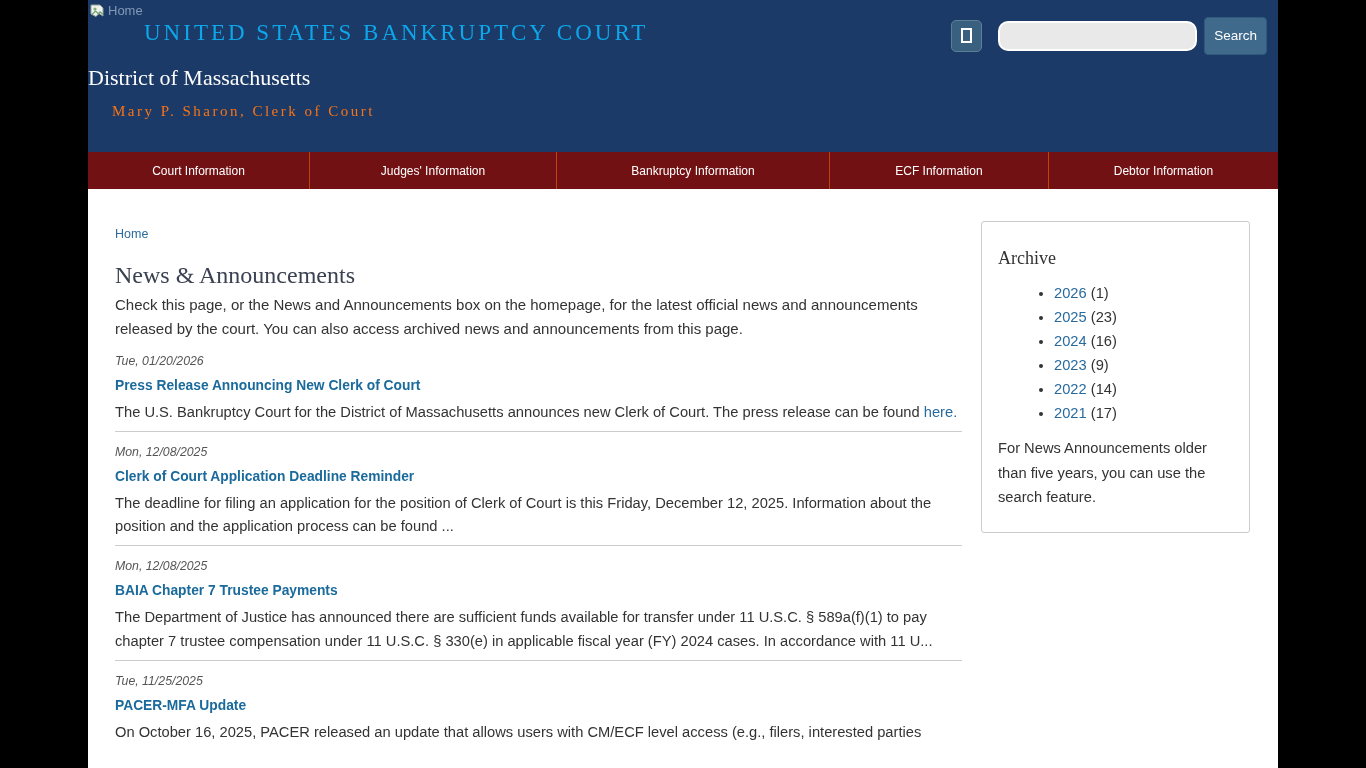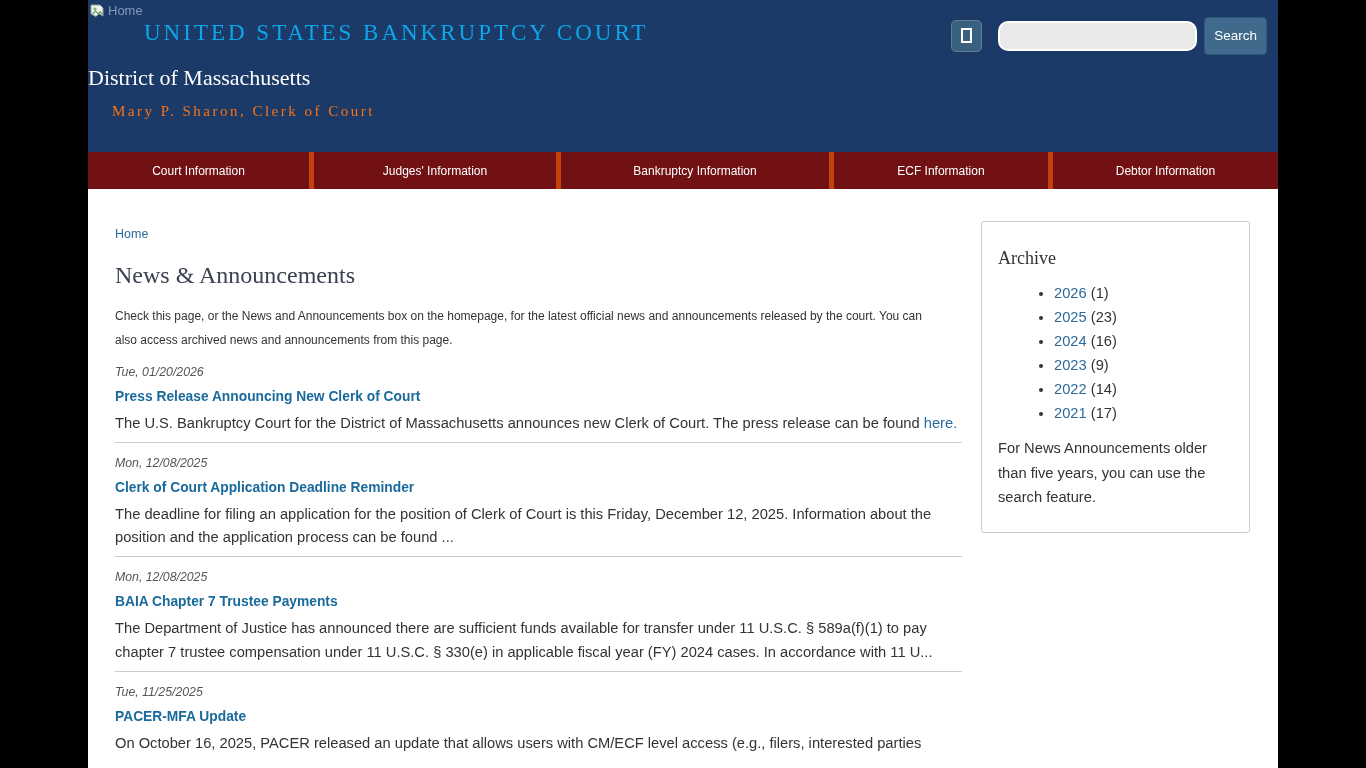--- a/index.html
+++ b/index.html
@@ -69,38 +69,38 @@
     cursor: pointer;
   }
 
   
   .main-nav { display: flex; height: 37px; background: var(--maroon, #721113); }
   .nav-item {
     display: flex; align-items: center; justify-content: center;
     color: #fff; font-size: 12px; text-decoration: none;
     flex-grow: 0; flex-shrink: 0;
   }
-  .nav-item + .nav-item { border-left: 5px solid #c2410c; }
+  .nav-item + .nav-item { border-left: 1px solid #c2410c; }
   .nav-item:nth-child(1) { flex-basis: 18.57%; }
   .nav-item:nth-child(2) { flex-basis: 20.76%; }
   .nav-item:nth-child(3) { flex-basis: 22.94%; }
   .nav-item:nth-child(4) { flex-basis: 18.40%; }
   .nav-item:nth-child(5) { flex-basis: 19.33%; }
 
   
   .main-wrap { position: relative; background: #fff; min-height: 579px; }
   .content { padding: 38px 0 0 27px; width: 874px; }
   .breadcrumb { font-size: 12.5px; }
   .breadcrumb a { color: var(--link-blue, #2a6b9d); text-decoration: none; }
   h1.page-title {
     margin: 21px 0 0;
     font-family: "Liberation Serif", serif; font-weight: normal;
     font-size: 24px; color: var(--heading, #3a4150);
   }
-  .intro { margin: 15px 0 0; font-size: 12px; line-height: 24px; color: #333; width: 820px; }
+  .intro { margin: 4px 0 0; font-size: 15px; line-height: 24px; color: #333; width: 820px; }
 
   .news-item .date {
     margin: 13px 0 0;
     font-size: 12.3px; font-style: italic; color: #555;
   }
   .news-item:first-of-type .date { margin-top: 21px; }
   .news-title-link {
     display: inline-block; margin-top: 9px;
     font-size: 13.8px; font-weight: bold; line-height: 17px;
     color: var(--title-blue, #1a6a9c); text-decoration: none;

